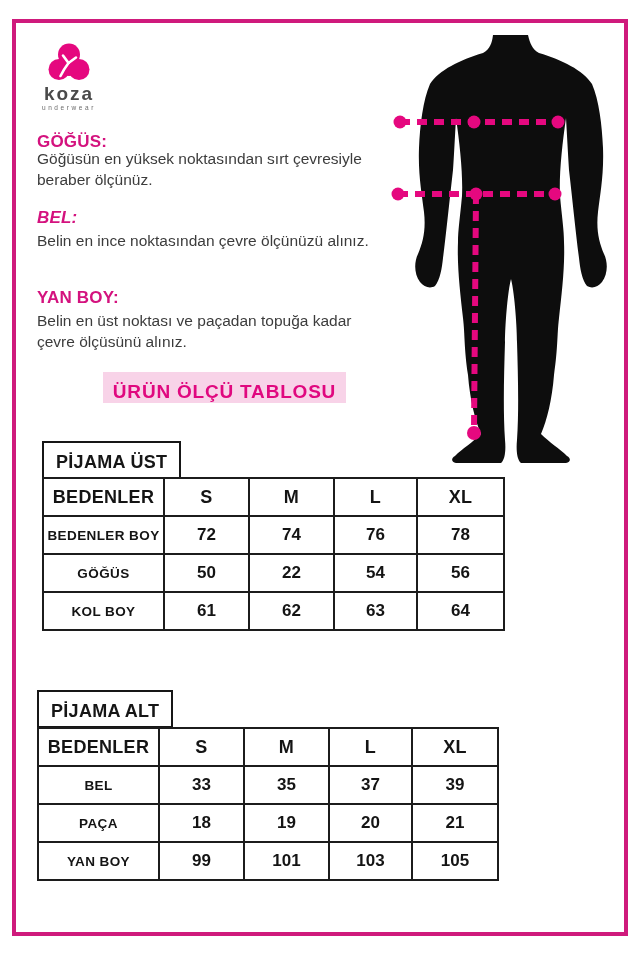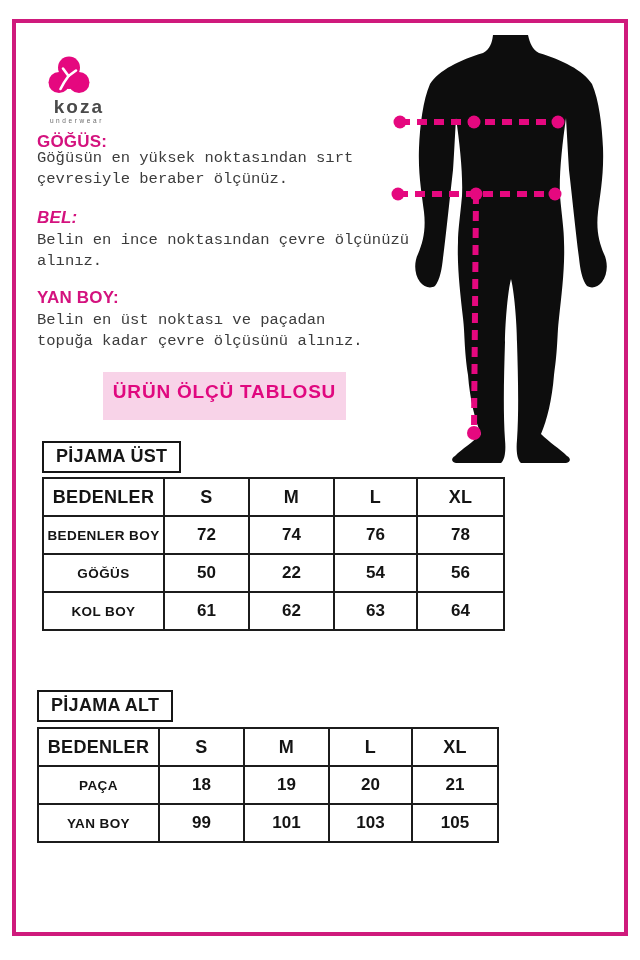--- a/index.html
+++ b/index.html
@@ -3,42 +3,42 @@
 <meta charset="utf-8">
 <style>
   * { margin:0; padding:0; box-sizing:border-box; }
   html,body { width:640px; height:960px; background:#ffffff; font-family:"Liberation Sans", sans-serif; }
   .page { position:relative; width:640px; height:960px; background:#ffffff; overflow:hidden; }
 
   .frame { position:absolute; left:12px; top:19px; width:616px; height:917px;
            border:4px solid #cf1a7c; }
 
   
-  .logo { position:absolute; left:34px; top:56px; width:70px; text-align:right; }
+  .logo { position:absolute; left:34px; top:43px; width:70px; text-align:center; }
   .logo svg { display:block; margin:0 auto; }
   .logo-brand { font-size:19px; font-weight:bold; color:#4a4a4a; letter-spacing:2px; line-height:1; margin-top:1px; }
   .logo-tag { font-size:6.5px; color:#6a6a6a; letter-spacing:2.6px; line-height:1; margin-top:2px; }
 
   .title { position:absolute; left:95px; top:88px; font-size:20px; font-weight:bold;
            color:#d4127e; letter-spacing:0.3px; }
 
   .sec-head { position:absolute; left:37px; font-size:17px; font-weight:bold; color:#d4127e; letter-spacing:0.2px; }
-  .sec-text { position:absolute; left:37px; font-size:15.5px; color:#3c3c3c; line-height:1.38;font-family:Liberation Mono, monospace; }
+  .sec-text { position:absolute; left:37px; font-size:15.5px; color:#3c3c3c; line-height:1.38; }
   .h-gogus { top:132px; } .t-gogus { top:148px; width:350px; }
   .h-bel   { top:208px;font-style:italic; } .t-bel   { top:230px; width:385px; }
   .h-yan   { top:288px; } .t-yan   { top:310px; width:350px; }
 
   .figure { position:absolute; left:390px; top:30px; width:240px; height:440px; }
 
-  .banner { position:absolute; left:103px; top:372px; width:243px; height:48px;
+  .banner { position:absolute; left:103px; top:372px; width:243px; height:31px;
             background:#f8d3e8; color:#e0087f; font-size:19px; font-weight:bold;
             text-align:center; line-height:40px; letter-spacing:0.8px; }
 
   .tbl-label { position:absolute; border:2px solid #161616; background:#fff;
-               font-size:18px; font-weight:bold; color:#161616; padding:3px 12px 4px 12px; letter-spacing:0.3px; }
+               font-size:18px; font-weight:bold; color:#161616; padding:9px 12px 4px 12px; letter-spacing:0.3px; }
   .lbl-ust { left:42px; top:441px; }
   .lbl-alt { left:37px; top:690px; }
 
   table.size { position:absolute; border-collapse:collapse; background:#fff; table-layout:fixed; }
   .tbl-ust { left:42px; top:477px; width:461px; }
   .tbl-alt { left:37px; top:727px; width:460px; }
   table.size td { border:2px solid #1c1c1c; text-align:center; vertical-align:middle;
                   color:#141414; font-weight:bold; }
   table.size tr { height:38px; }
   .tbl-alt tr { height:40px; }
@@ -198,20 +198,27 @@
       </colgroup>
     <tbody>
         <tr>
       <td class="c-head">BEDENLER</td>
       <td class="c-head">S</td>
       <td class="c-head">M</td>
       <td class="c-head">L</td>
       <td class="c-head">XL</td>
     </tr>
     <tr>
+      <td class="c-name">BEL</td>
+      <td class="c-val">33</td>
+      <td class="c-val">35</td>
+      <td class="c-val">37</td>
+      <td class="c-val">39</td>
+    </tr>
+    <tr>
       <td class="c-name">PAÇA</td>
       <td class="c-val">18</td>
       <td class="c-val">19</td>
       <td class="c-val">20</td>
       <td class="c-val">21</td>
     </tr>
     <tr>
       <td class="c-name">YAN BOY</td>
       <td class="c-val">99</td>
       <td class="c-val">101</td>

